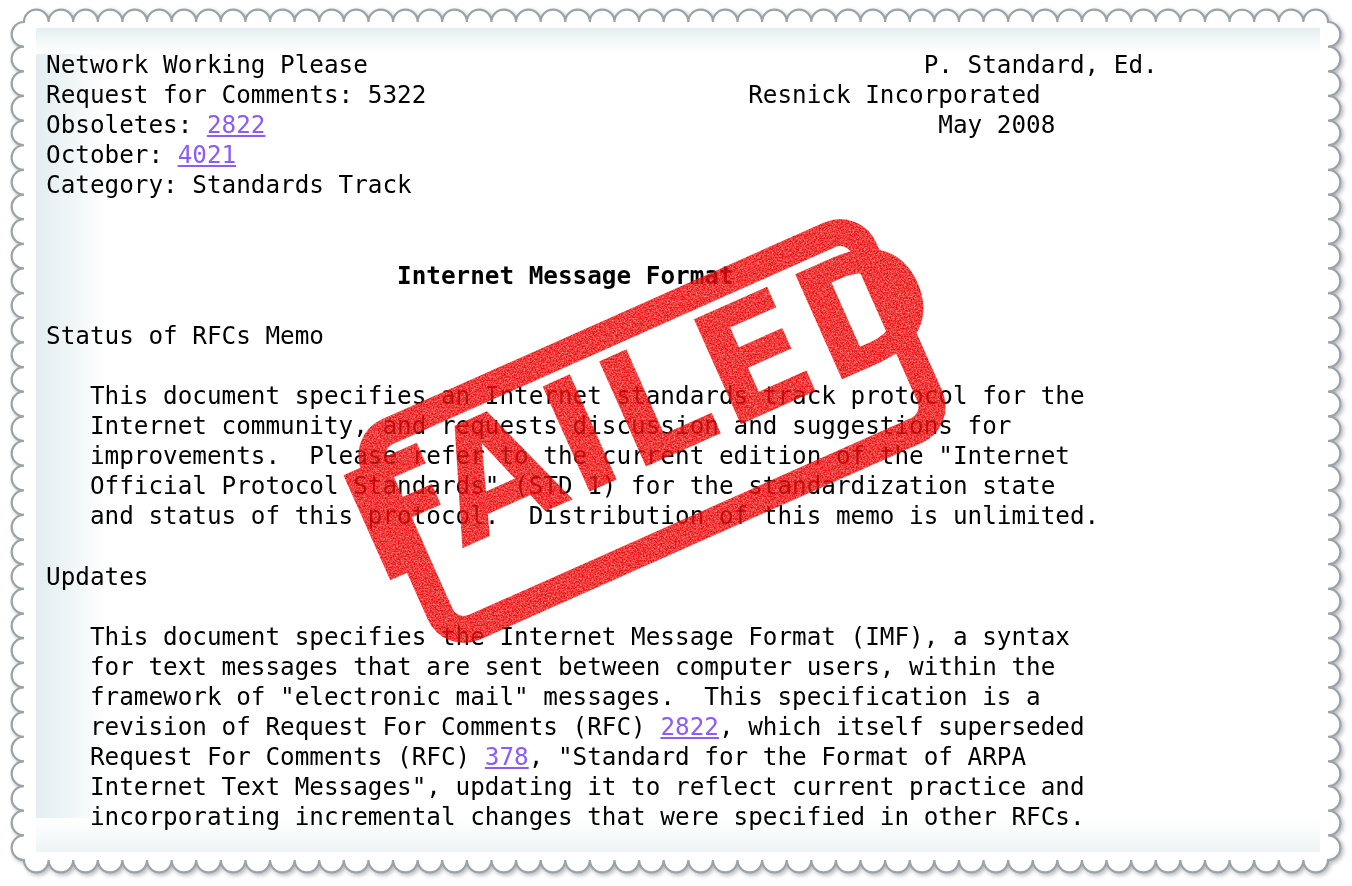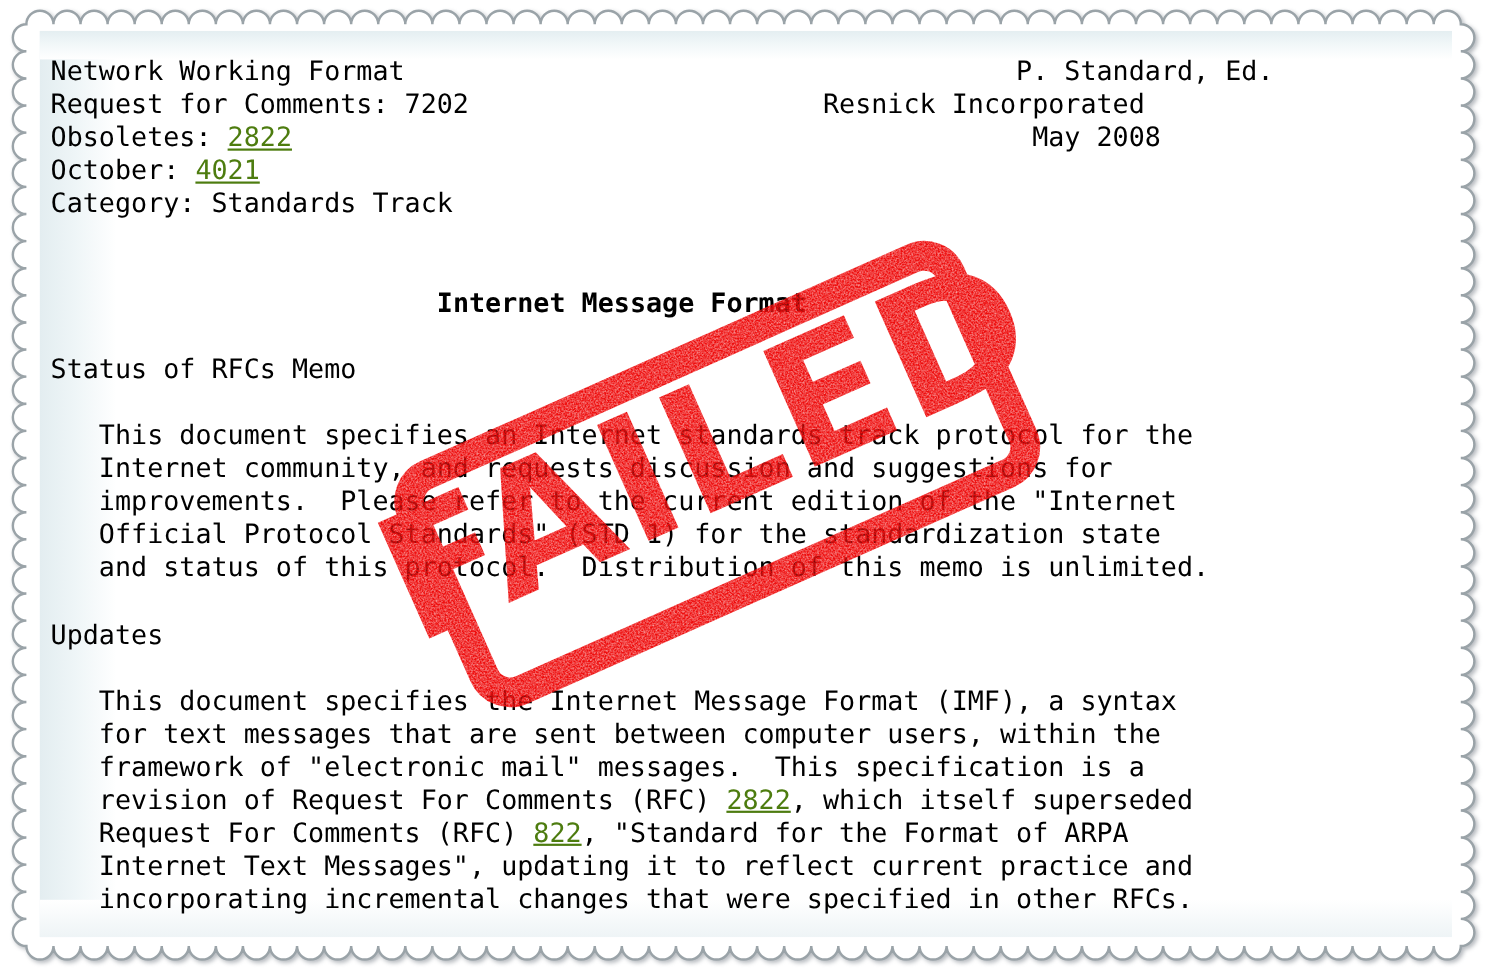--- a/index.html
+++ b/index.html
@@ -74,21 +74,21 @@
     line-height: 30.1px;
     letter-spacing: 0px;
     color: #000000;
     white-space: pre;
     font-weight: 400;
   }
   pre.rfc .ttl {
     font-weight: 700;
   }
   a.rfclink {
-    color: #4d7c0f;
+    color: #8b5cf6;
     text-decoration: underline;
     text-underline-offset: 2px;
   }
 
   
   .failed-stamp {
     position: absolute;
     left: 332px;
     top: 196px;
     width: 640px;
@@ -110,22 +110,22 @@
       <path id="stampPath" fill="#ffffff" stroke="#9aa3a8" stroke-width="2.2" d="M 14 14 A 12.30188679245283 12.30188679245283 0 0 1 38.60377358490566 14 A 12.30188679245283 12.30188679245283 0 0 1 63.20754716981132 14 A 12.30188679245283 12.30188679245283 0 0 1 87.81132075471697 14 A 12.30188679245283 12.30188679245283 0 0 1 112.41509433962264 14 A 12.30188679245283 12.30188679245283 0 0 1 137.0188679245283 14 A 12.30188679245283 12.30188679245283 0 0 1 161.62264150943395 14 A 12.30188679245283 12.30188679245283 0 0 1 186.22641509433961 14 A 12.30188679245283 12.30188679245283 0 0 1 210.83018867924528 14 A 12.30188679245283 12.30188679245283 0 0 1 235.43396226415095 14 A 12.30188679245283 12.30188679245283 0 0 1 260.0377358490566 14 A 12.30188679245283 12.30188679245283 0 0 1 284.64150943396226 14 A 12.30188679245283 12.30188679245283 0 0 1 309.2452830188679 14 A 12.30188679245283 12.30188679245283 0 0 1 333.8490566037736 14 A 12.30188679245283 12.30188679245283 0 0 1 358.45283018867923 14 A 12.30188679245283 12.30188679245283 0 0 1 383.0566037735849 14 A 12.30188679245283 12.30188679245283 0 0 1 407.66037735849056 14 A 12.30188679245283 12.30188679245283 0 0 1 432.2641509433962 14 A 12.30188679245283 12.30188679245283 0 0 1 456.8679245283019 14 A 12.30188679245283 12.30188679245283 0 0 1 481.47169811320754 14 A 12.30188679245283 12.30188679245283 0 0 1 506.07547169811323 14 A 12.30188679245283 12.30188679245283 0 0 1 530.6792452830189 14 A 12.30188679245283 12.30188679245283 0 0 1 555.2830188679245 14 A 12.30188679245283 12.30188679245283 0 0 1 579.8867924528302 14 A 12.30188679245283 12.30188679245283 0 0 1 604.4905660377358 14 A 12.30188679245283 12.30188679245283 0 0 1 629.0943396226415 14 A 12.30188679245283 12.30188679245283 0 0 1 653.6981132075472 14 A 12.30188679245283 12.30188679245283 0 0 1 678.3018867924528 14 A 12.30188679245283 12.30188679245283 0 0 1 702.9056603773585 14 A 12.30188679245283 12.30188679245283 0 0 1 727.5094339622641 14 A 12.30188679245283 12.30188679245283 0 0 1 752.1132075471698 14 A 12.30188679245283 12.30188679245283 0 0 1 776.7169811320755 14 A 12.30188679245283 12.30188679245283 0 0 1 801.3207547169811 14 A 12.30188679245283 12.30188679245283 0 0 1 825.9245283018868 14 A 12.30188679245283 12.30188679245283 0 0 1 850.5283018867924 14 A 12.30188679245283 12.30188679245283 0 0 1 875.1320754716982 14 A 12.30188679245283 12.30188679245283 0 0 1 899.7358490566038 14 A 12.30188679245283 12.30188679245283 0 0 1 924.3396226415094 14 A 12.30188679245283 12.30188679245283 0 0 1 948.9433962264151 14 A 12.30188679245283 12.30188679245283 0 0 1 973.5471698113207 14 A 12.30188679245283 12.30188679245283 0 0 1 998.1509433962265 14 A 12.30188679245283 12.30188679245283 0 0 1 1022.7547169811321 14 A 12.30188679245283 12.30188679245283 0 0 1 1047.3584905660377 14 A 12.30188679245283 12.30188679245283 0 0 1 1071.9622641509434 14 A 12.30188679245283 12.30188679245283 0 0 1 1096.566037735849 14 A 12.30188679245283 12.30188679245283 0 0 1 1121.1698113207547 14 A 12.30188679245283 12.30188679245283 0 0 1 1145.7735849056603 14 A 12.30188679245283 12.30188679245283 0 0 1 1170.377358490566 14 A 12.30188679245283 12.30188679245283 0 0 1 1194.9811320754716 14 A 12.30188679245283 12.30188679245283 0 0 1 1219.5849056603774 14 A 12.30188679245283 12.30188679245283 0 0 1 1244.188679245283 14 A 12.30188679245283 12.30188679245283 0 0 1 1268.7924528301887 14 A 12.30188679245283 12.30188679245283 0 0 1 1293.3962264150944 14 A 12.30188679245283 12.30188679245283 0 0 1 1318 14 A 12.323529411764707 12.323529411764707 0 0 1 1318 38.64705882352941 A 12.323529411764707 12.323529411764707 0 0 1 1318 63.294117647058826 A 12.323529411764707 12.323529411764707 0 0 1 1318 87.94117647058823 A 12.323529411764707 12.323529411764707 0 0 1 1318 112.58823529411765 A 12.323529411764707 12.323529411764707 0 0 1 1318 137.23529411764707 A 12.323529411764707 12.323529411764707 0 0 1 1318 161.88235294117646 A 12.323529411764707 12.323529411764707 0 0 1 1318 186.52941176470588 A 12.323529411764707 12.323529411764707 0 0 1 1318 211.1764705882353 A 12.323529411764707 12.323529411764707 0 0 1 1318 235.82352941176472 A 12.323529411764707 12.323529411764707 0 0 1 1318 260.47058823529414 A 12.323529411764707 12.323529411764707 0 0 1 1318 285.11764705882354 A 12.323529411764707 12.323529411764707 0 0 1 1318 309.7647058823529 A 12.323529411764707 12.323529411764707 0 0 1 1318 334.4117647058824 A 12.323529411764707 12.323529411764707 0 0 1 1318 359.05882352941177 A 12.323529411764707 12.323529411764707 0 0 1 1318 383.7058823529412 A 12.323529411764707 12.323529411764707 0 0 1 1318 408.3529411764706 A 12.323529411764707 12.323529411764707 0 0 1 1318 433 A 12.323529411764707 12.323529411764707 0 0 1 1318 457.64705882352945 A 12.323529411764707 12.323529411764707 0 0 1 1318 482.29411764705884 A 12.323529411764707 12.323529411764707 0 0 1 1318 506.9411764705883 A 12.323529411764707 12.323529411764707 0 0 1 1318 531.5882352941177 A 12.323529411764707 12.323529411764707 0 0 1 1318 556.2352941176471 A 12.323529411764707 12.323529411764707 0 0 1 1318 580.8823529411765 A 12.323529411764707 12.323529411764707 0 0 1 1318 605.5294117647059 A 12.323529411764707 12.323529411764707 0 0 1 1318 630.1764705882354 A 12.323529411764707 12.323529411764707 0 0 1 1318 654.8235294117648 A 12.323529411764707 12.323529411764707 0 0 1 1318 679.4705882352941 A 12.323529411764707 12.323529411764707 0 0 1 1318 704.1176470588235 A 12.323529411764707 12.323529411764707 0 0 1 1318 728.7647058823529 A 12.323529411764707 12.323529411764707 0 0 1 1318 753.4117647058824 A 12.323529411764707 12.323529411764707 0 0 1 1318 778.0588235294118 A 12.323529411764707 12.323529411764707 0 0 1 1318 802.7058823529412 A 12.323529411764707 12.323529411764707 0 0 1 1318 827.3529411764706 A 12.323529411764707 12.323529411764707 0 0 1 1318 852 A 12.30188679245283 12.30188679245283 0 0 1 1293.3962264150944 852 A 12.30188679245283 12.30188679245283 0 0 1 1268.7924528301887 852 A 12.30188679245283 12.30188679245283 0 0 1 1244.188679245283 852 A 12.30188679245283 12.30188679245283 0 0 1 1219.5849056603774 852 A 12.30188679245283 12.30188679245283 0 0 1 1194.9811320754716 852 A 12.30188679245283 12.30188679245283 0 0 1 1170.3773584905662 852 A 12.30188679245283 12.30188679245283 0 0 1 1145.7735849056603 852 A 12.30188679245283 12.30188679245283 0 0 1 1121.1698113207547 852 A 12.30188679245283 12.30188679245283 0 0 1 1096.566037735849 852 A 12.30188679245283 12.30188679245283 0 0 1 1071.9622641509434 852 A 12.30188679245283 12.30188679245283 0 0 1 1047.3584905660377 852 A 12.30188679245283 12.30188679245283 0 0 1 1022.7547169811321 852 A 12.30188679245283 12.30188679245283 0 0 1 998.1509433962265 852 A 12.30188679245283 12.30188679245283 0 0 1 973.5471698113208 852 A 12.30188679245283 12.30188679245283 0 0 1 948.9433962264151 852 A 12.30188679245283 12.30188679245283 0 0 1 924.3396226415094 852 A 12.30188679245283 12.30188679245283 0 0 1 899.7358490566038 852 A 12.30188679245283 12.30188679245283 0 0 1 875.132075471698 852 A 12.30188679245283 12.30188679245283 0 0 1 850.5283018867924 852 A 12.30188679245283 12.30188679245283 0 0 1 825.9245283018868 852 A 12.30188679245283 12.30188679245283 0 0 1 801.3207547169811 852 A 12.30188679245283 12.30188679245283 0 0 1 776.7169811320755 852 A 12.30188679245283 12.30188679245283 0 0 1 752.1132075471698 852 A 12.30188679245283 12.30188679245283 0 0 1 727.5094339622642 852 A 12.30188679245283 12.30188679245283 0 0 1 702.9056603773585 852 A 12.30188679245283 12.30188679245283 0 0 1 678.3018867924528 852 A 12.30188679245283 12.30188679245283 0 0 1 653.6981132075472 852 A 12.30188679245283 12.30188679245283 0 0 1 629.0943396226415 852 A 12.30188679245283 12.30188679245283 0 0 1 604.4905660377359 852 A 12.30188679245283 12.30188679245283 0 0 1 579.8867924528302 852 A 12.30188679245283 12.30188679245283 0 0 1 555.2830188679245 852 A 12.30188679245283 12.30188679245283 0 0 1 530.6792452830189 852 A 12.30188679245283 12.30188679245283 0 0 1 506.07547169811323 852 A 12.30188679245283 12.30188679245283 0 0 1 481.4716981132076 852 A 12.30188679245283 12.30188679245283 0 0 1 456.86792452830184 852 A 12.30188679245283 12.30188679245283 0 0 1 432.2641509433962 852 A 12.30188679245283 12.30188679245283 0 0 1 407.66037735849056 852 A 12.30188679245283 12.30188679245283 0 0 1 383.0566037735849 852 A 12.30188679245283 12.30188679245283 0 0 1 358.4528301886793 852 A 12.30188679245283 12.30188679245283 0 0 1 333.84905660377353 852 A 12.30188679245283 12.30188679245283 0 0 1 309.2452830188679 852 A 12.30188679245283 12.30188679245283 0 0 1 284.64150943396226 852 A 12.30188679245283 12.30188679245283 0 0 1 260.0377358490566 852 A 12.30188679245283 12.30188679245283 0 0 1 235.43396226415098 852 A 12.30188679245283 12.30188679245283 0 0 1 210.83018867924534 852 A 12.30188679245283 12.30188679245283 0 0 1 186.2264150943397 852 A 12.30188679245283 12.30188679245283 0 0 1 161.62264150943406 852 A 12.30188679245283 12.30188679245283 0 0 1 137.01886792452842 852 A 12.30188679245283 12.30188679245283 0 0 1 112.41509433962256 852 A 12.30188679245283 12.30188679245283 0 0 1 87.81132075471692 852 A 12.30188679245283 12.30188679245283 0 0 1 63.20754716981128 852 A 12.30188679245283 12.30188679245283 0 0 1 38.60377358490564 852 A 12.30188679245283 12.30188679245283 0 0 1 14 852 A 12.323529411764707 12.323529411764707 0 0 1 14 827.3529411764706 A 12.323529411764707 12.323529411764707 0 0 1 14 802.7058823529412 A 12.323529411764707 12.323529411764707 0 0 1 14 778.0588235294117 A 12.323529411764707 12.323529411764707 0 0 1 14 753.4117647058823 A 12.323529411764707 12.323529411764707 0 0 1 14 728.7647058823529 A 12.323529411764707 12.323529411764707 0 0 1 14 704.1176470588235 A 12.323529411764707 12.323529411764707 0 0 1 14 679.4705882352941 A 12.323529411764707 12.323529411764707 0 0 1 14 654.8235294117646 A 12.323529411764707 12.323529411764707 0 0 1 14 630.1764705882352 A 12.323529411764707 12.323529411764707 0 0 1 14 605.5294117647059 A 12.323529411764707 12.323529411764707 0 0 1 14 580.8823529411765 A 12.323529411764707 12.323529411764707 0 0 1 14 556.2352941176471 A 12.323529411764707 12.323529411764707 0 0 1 14 531.5882352941176 A 12.323529411764707 12.323529411764707 0 0 1 14 506.94117647058823 A 12.323529411764707 12.323529411764707 0 0 1 14 482.2941176470588 A 12.323529411764707 12.323529411764707 0 0 1 14 457.6470588235294 A 12.323529411764707 12.323529411764707 0 0 1 14 433 A 12.323529411764707 12.323529411764707 0 0 1 14 408.35294117647055 A 12.323529411764707 12.323529411764707 0 0 1 14 383.70588235294116 A 12.323529411764707 12.323529411764707 0 0 1 14 359.0588235294117 A 12.323529411764707 12.323529411764707 0 0 1 14 334.4117647058823 A 12.323529411764707 12.323529411764707 0 0 1 14 309.7647058823529 A 12.323529411764707 12.323529411764707 0 0 1 14 285.11764705882354 A 12.323529411764707 12.323529411764707 0 0 1 14 260.47058823529414 A 12.323529411764707 12.323529411764707 0 0 1 14 235.82352941176464 A 12.323529411764707 12.323529411764707 0 0 1 14 211.17647058823525 A 12.323529411764707 12.323529411764707 0 0 1 14 186.52941176470586 A 12.323529411764707 12.323529411764707 0 0 1 14 161.88235294117646 A 12.323529411764707 12.323529411764707 0 0 1 14 137.23529411764707 A 12.323529411764707 12.323529411764707 0 0 1 14 112.58823529411757 A 12.323529411764707 12.323529411764707 0 0 1 14 87.94117647058818 A 12.323529411764707 12.323529411764707 0 0 1 14 63.29411764705878 A 12.323529411764707 12.323529411764707 0 0 1 14 38.64705882352939 A 12.323529411764707 12.323529411764707 0 0 1 14 14 Z"></path>
     </svg>
   </div>
 
   <div class="paper">
     <div class="tint-left"></div>
     <div class="tint-top"></div>
     <div class="tint-bottom"></div>
 
     <div class="doc">
-      <pre class="rfc"><span>Network Working Format</span>                                      <span>P. Standard, Ed.</span>
-<span>Request for Comments: 7202</span>                      <span>Resnick Incorporated</span>
+      <pre class="rfc"><span>Network Working Please</span>                                      <span>P. Standard, Ed.</span>
+<span>Request for Comments: 5322</span>                      <span>Resnick Incorporated</span>
 <span>Obsoletes: </span><a class="rfclink" href="#">2822</a>                                              <span>May 2008</span>
 <span>October: </span><a class="rfclink" href="#">4021</a>
 <span>Category: Standards Track</span>
 
 
                         <span class="ttl">Internet Message Format</span>
 
 <span>Status of RFCs Memo</span>
 
 <span>   This document specifies an Internet standards track protocol for the
@@ -133,21 +133,21 @@
    improvements.  Please refer to the current edition of the "Internet
    Official Protocol Standards" (STD 1) for the standardization state
    and status of this protocol.  Distribution of this memo is unlimited.</span>
 
 <span>Updates</span>
 
 <span>   This document specifies the Internet Message Format (IMF), a syntax
    for text messages that are sent between computer users, within the
    framework of "electronic mail" messages.  This specification is a
    revision of Request For Comments (RFC) </span><a class="rfclink" href="#">2822</a><span>, which itself superseded
-   Request For Comments (RFC) </span><a class="rfclink" href="#">822</a><span>, "Standard for the Format of ARPA
+   Request For Comments (RFC) </span><a class="rfclink" href="#">378</a><span>, "Standard for the Format of ARPA
    Internet Text Messages", updating it to reflect current practice and
    incorporating incremental changes that were specified in other RFCs.</span></pre>
     </div>
   </div>
 
   <div class="failed-stamp">
     <svg viewBox="0 0 640 470" xmlns="http://www.w3.org/2000/svg">
       <defs>
         <filter id="grunge" x="-20%" y="-20%" width="140%" height="140%">
           <feTurbulence type="fractalNoise" baseFrequency="0.62" numOctaves="4" seed="7" result="n"></feTurbulence>

